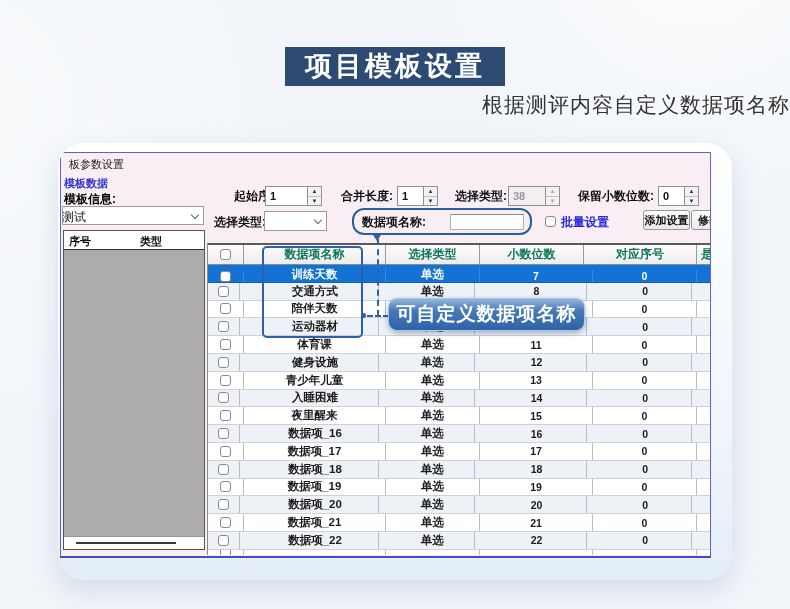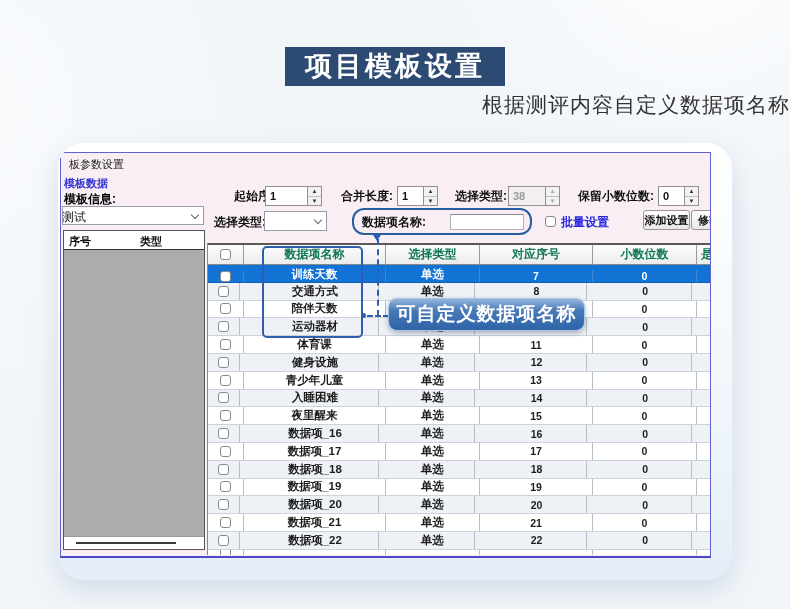--- a/index.html
+++ b/index.html
@@ -186,22 +186,22 @@
     <div class="btn btn-add">添加设置</div>
     <div class="btn btn-mod">修改</div>
 
     <div class="main-table">
       <div class="thead">
         <div class="hc c0">
             <span class="cb"></span>
           </div>
         <div class="hc c1">数据项名称</div>
         <div class="hc c2">选择类型</div>
+        <div class="hc c4">小数位数</div>
         <div class="hc c3">对应序号</div>
-        <div class="hc c4">小数位数</div>
         <div class="hc c5">是</div>
       </div>
       <div id="tbody">
           <div class="trow sel">
             <div class="c c0">
               <span class="cb"></span>
             </div>
             <div class="c c1">训练天数</div>
             <div class="c c2">单选</div>
             <div class="c c3">7</div>

